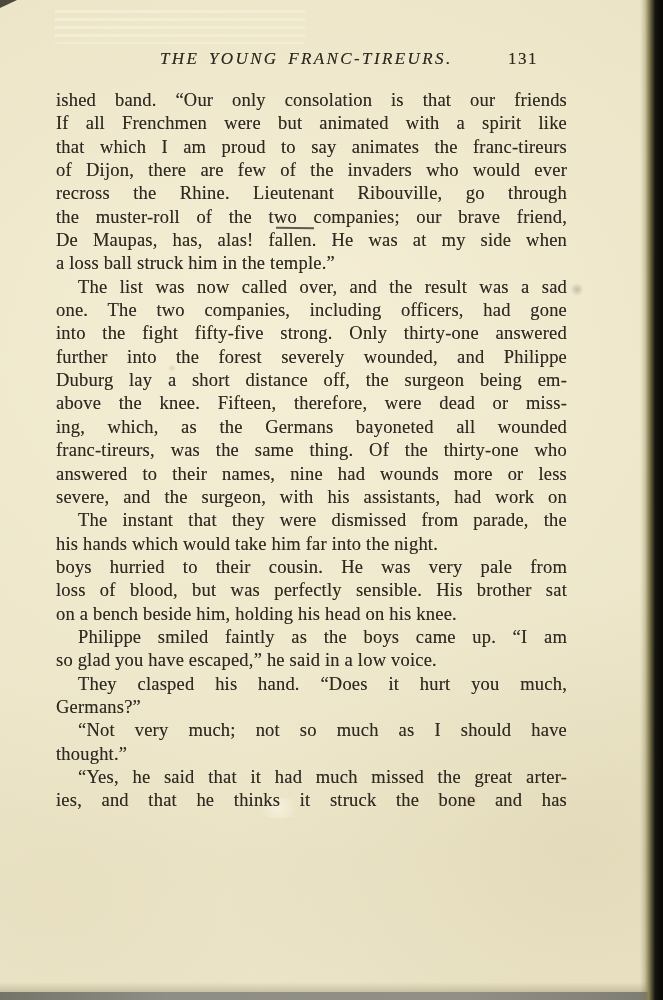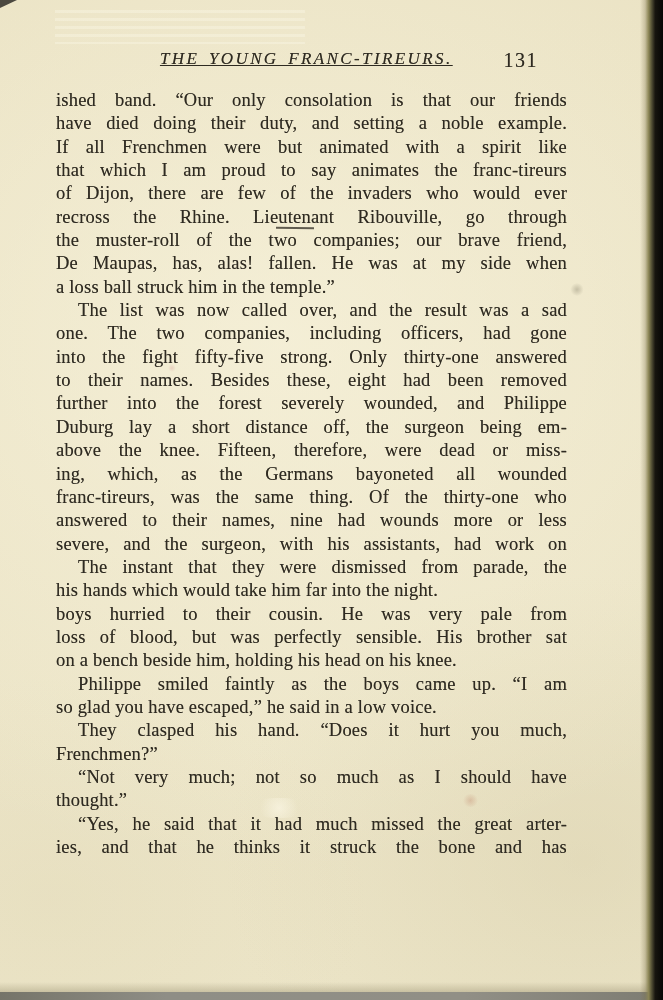--- a/index.html
+++ b/index.html
@@ -60,25 +60,24 @@
   
   .running-head {
     position: absolute; left: 42px; top: 49px; width: 511px; height: 24px;
     color: #2e2a21; z-index: 3;
   }
   .running-title {
     position: absolute; left: 50%; transform: translateX(-47%);
     top: 0; white-space: nowrap;
     font-style: italic; font-size: 17px; letter-spacing: 2.4px; word-spacing: 3px;
     text-shadow: 0 0 0.5px rgba(46,42,33,0.55);
-    text-decoration: underline;
   }
   .page-number {
     position: absolute; right: 15px; top: 0;
-    font-size: 20px; letter-spacing: 1.5px;
+    font-size: 17px; letter-spacing: 1.5px;
     text-shadow: 0 0 0.5px rgba(46,42,33,0.55);
   }
 
   
   .text-block {
     position: absolute; left: 42px; top: 89px; width: 511px;
     color: #2e2a21; font-size: 18.5px; line-height: 23.35px;
     letter-spacing: 0.2px; z-index: 3;
     text-shadow: 0 0 0.5px rgba(46,42,33,0.5);
     margin-left: 14px;
@@ -107,48 +106,46 @@
   <div class="stain s3"></div>
   <div class="stain s4"></div>
 
   <div class="running-head">
     <span class="running-title">THE YOUNG FRANC-TIREURS.</span>
     <span class="page-number">131</span>
   </div>
 
   <div class="text-block">
       <div class="line">ished band.  “Our only consolation is that our friends</div>
-      <div class="line">have died doing their duty, and setting a noble example.</div>
       <div class="line">If all Frenchmen were but animated with a spirit like</div>
       <div class="line">that which I am proud to say animates the franc-tireurs</div>
       <div class="line">of Dijon, there are few of the invaders who would ever</div>
       <div class="line">recross the Rhine.  Lieutenant Ribouville, go through</div>
       <div class="line">the muster-roll of the two companies; our brave friend,</div>
       <div class="line">De Maupas, has, alas! fallen.  He was at my side when</div>
       <div class="line end">a loss ball struck him in the temple.”</div>
       <div class="line indent">The list was now called over, and the result was a sad</div>
       <div class="line">one.  The two companies, including officers, had gone</div>
       <div class="line">into the fight fifty-five strong.  Only thirty-one answered</div>
-      <div class="line">to their names.  Besides these, eight had been removed</div>
       <div class="line">further into the forest severely wounded, and Philippe</div>
       <div class="line">Duburg lay a short distance off, the surgeon being em-</div>
       <div class="line">above the knee.  Fifteen, therefore, were dead or miss-</div>
       <div class="line">ing, which, as the Germans bayoneted all wounded</div>
       <div class="line">franc-tireurs, was the same thing.  Of the thirty-one who</div>
       <div class="line">answered to their names, nine had wounds more or less</div>
       <div class="line">severe, and the surgeon, with his assistants, had work on</div>
       <div class="line indent">The instant that they were dismissed from parade, the</div>
       <div class="line end">his hands which would take him far into the night.</div>
       <div class="line">boys hurried to their cousin.  He was very pale from</div>
       <div class="line">loss of blood, but was perfectly sensible.  His brother sat</div>
       <div class="line end">on a bench beside him, holding his head on his knee.</div>
       <div class="line indent">Philippe smiled faintly as the boys came up.  “I am</div>
       <div class="line end">so glad you have escaped,” he said in a low voice.</div>
       <div class="line indent">They clasped his hand.  “Does it hurt you much,</div>
-      <div class="line end">Frenchmen?”</div>
+      <div class="line end">Germans?”</div>
       <div class="line indent">“Not very much; not so much as I should have</div>
       <div class="line end">thought.”</div>
       <div class="line indent">“Yes, he said that it had much missed the great arter-</div>
       <div class="line">ies, and that he thinks it struck the bone and has</div>
     </div>
 
   <div class="artifact-underline"></div>
 
   <div class="bottom-shadow"></div>
   <div class="bottom-strip"></div>

